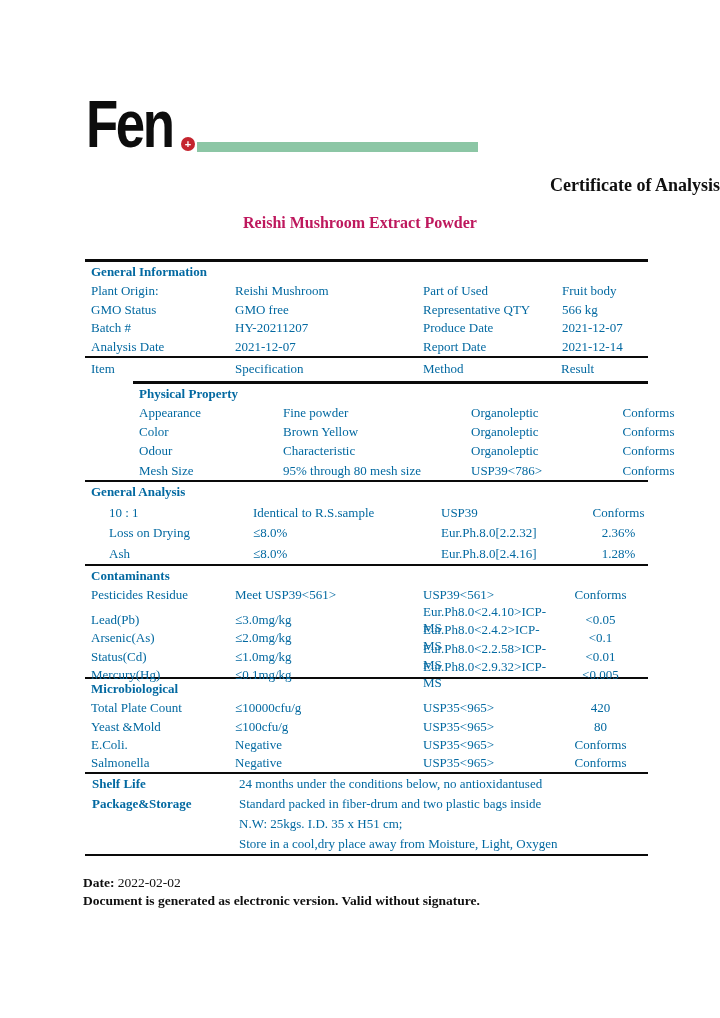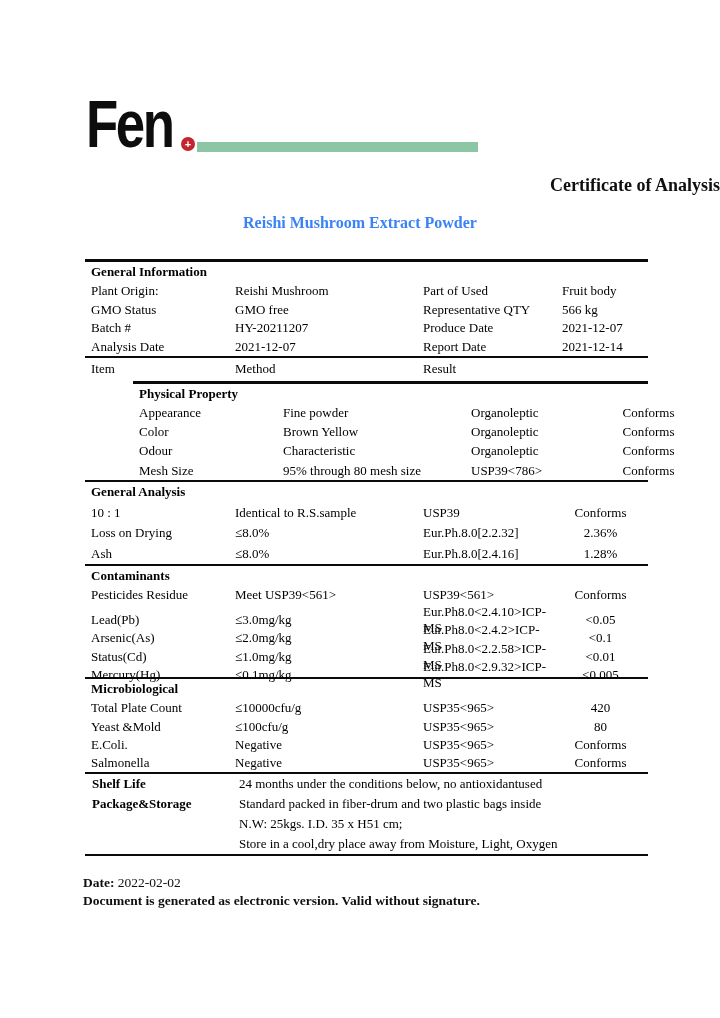--- a/index.html
+++ b/index.html
@@ -22,43 +22,43 @@
     border-radius:50%;background:#c4242e;color:#fff;
     display:flex;align-items:center;justify-content:center;
     font-family:"Liberation Sans",sans-serif;font-size:11px;font-weight:bold;line-height:1;
   }
   .logo-bar{position:absolute;left:197px;top:142px;width:281px;height:10px;background:#8cc6a5;}
 
   
   .title{position:absolute;top:175px;left:0;width:720px;text-align:right;
     font-size:18px;font-weight:bold;color:#101010;}
   .subtitle{position:absolute;top:214px;left:0;width:720px;text-align:center;
-    font-size:16px;font-weight:bold;color:#3b82f6;}
+    font-size:16px;font-weight:bold;color:#be185d;}
 
   
   .coa{
     position:absolute;left:85px;top:259px;width:563px;
     border-top:3px solid #0a0a0a;border-bottom:2.5px solid #0a0a0a;
-    font-size:13px;color:#000000;
+    font-size:13px;color:#0369a1;
   }
   .sec{border-top:2.5px solid #0a0a0a;}
   .sec-gi{border-top:none;}
   .sec-ph{border-top:3px solid #0a0a0a;margin-left:48px;}
   .sec-head{font-weight:bold;height:20px;display:flex;align-items:center;padding-left:6px;}
   .row{display:grid;grid-template-columns:150px 185px 137px 91px;align-items:center;}
   .row > div:nth-child(1){padding-left:6px;}
   .row > div:nth-child(3){padding-left:3px;}
   .cell-res{text-align:center;padding-right:4px;}
   .g-val2{padding-left:5px;}
 
   .sec-gi .row{height:18.5px;}
   .hdr-row{height:22.5px;font-weight:normal;}
   .hdr-row > div:nth-child(4){padding-left:4px;text-align:left;}
   .sec-ph .row{height:19.2px;}
-  .sec-ga .row{height:20.5px;}
+  .sec-ga .row{height:20.5px;margin-left:18px;}
   .sec-ct .row{height:18.3px;}
   .sec-mb .row{height:18.3px;}
 
   .sl-row{display:grid;grid-template-columns:150px 413px;align-items:center;height:19.9px;}
   .sl-label{font-weight:bold;padding-left:7px;}
   .sl-text{padding-left:4px;}
 
   
   .footer{position:absolute;left:83px;top:874px;font-size:13.5px;line-height:17.5px;color:#101010;}
   .footer .b{font-weight:bold;}
@@ -103,20 +103,21 @@
         <div>Analysis Date</div>
         <div>2021-12-07</div>
         <div>Report Date</div>
         <div class="g-val2">2021-12-14</div>
       </div>
     </div>
 
     <div class="sec sec-header">
       <div class="row hdr-row">
         <div>Item</div>
+        <div>Specification</div>
         <div>Method</div>
         <div>Result</div>
       </div>
     </div>
 
     <div class="sec sec-ph">
       <div class="sec-head">Physical Property</div>
       <div class="row">
         <div>Appearance</div>
         <div>Fine powder</div>

